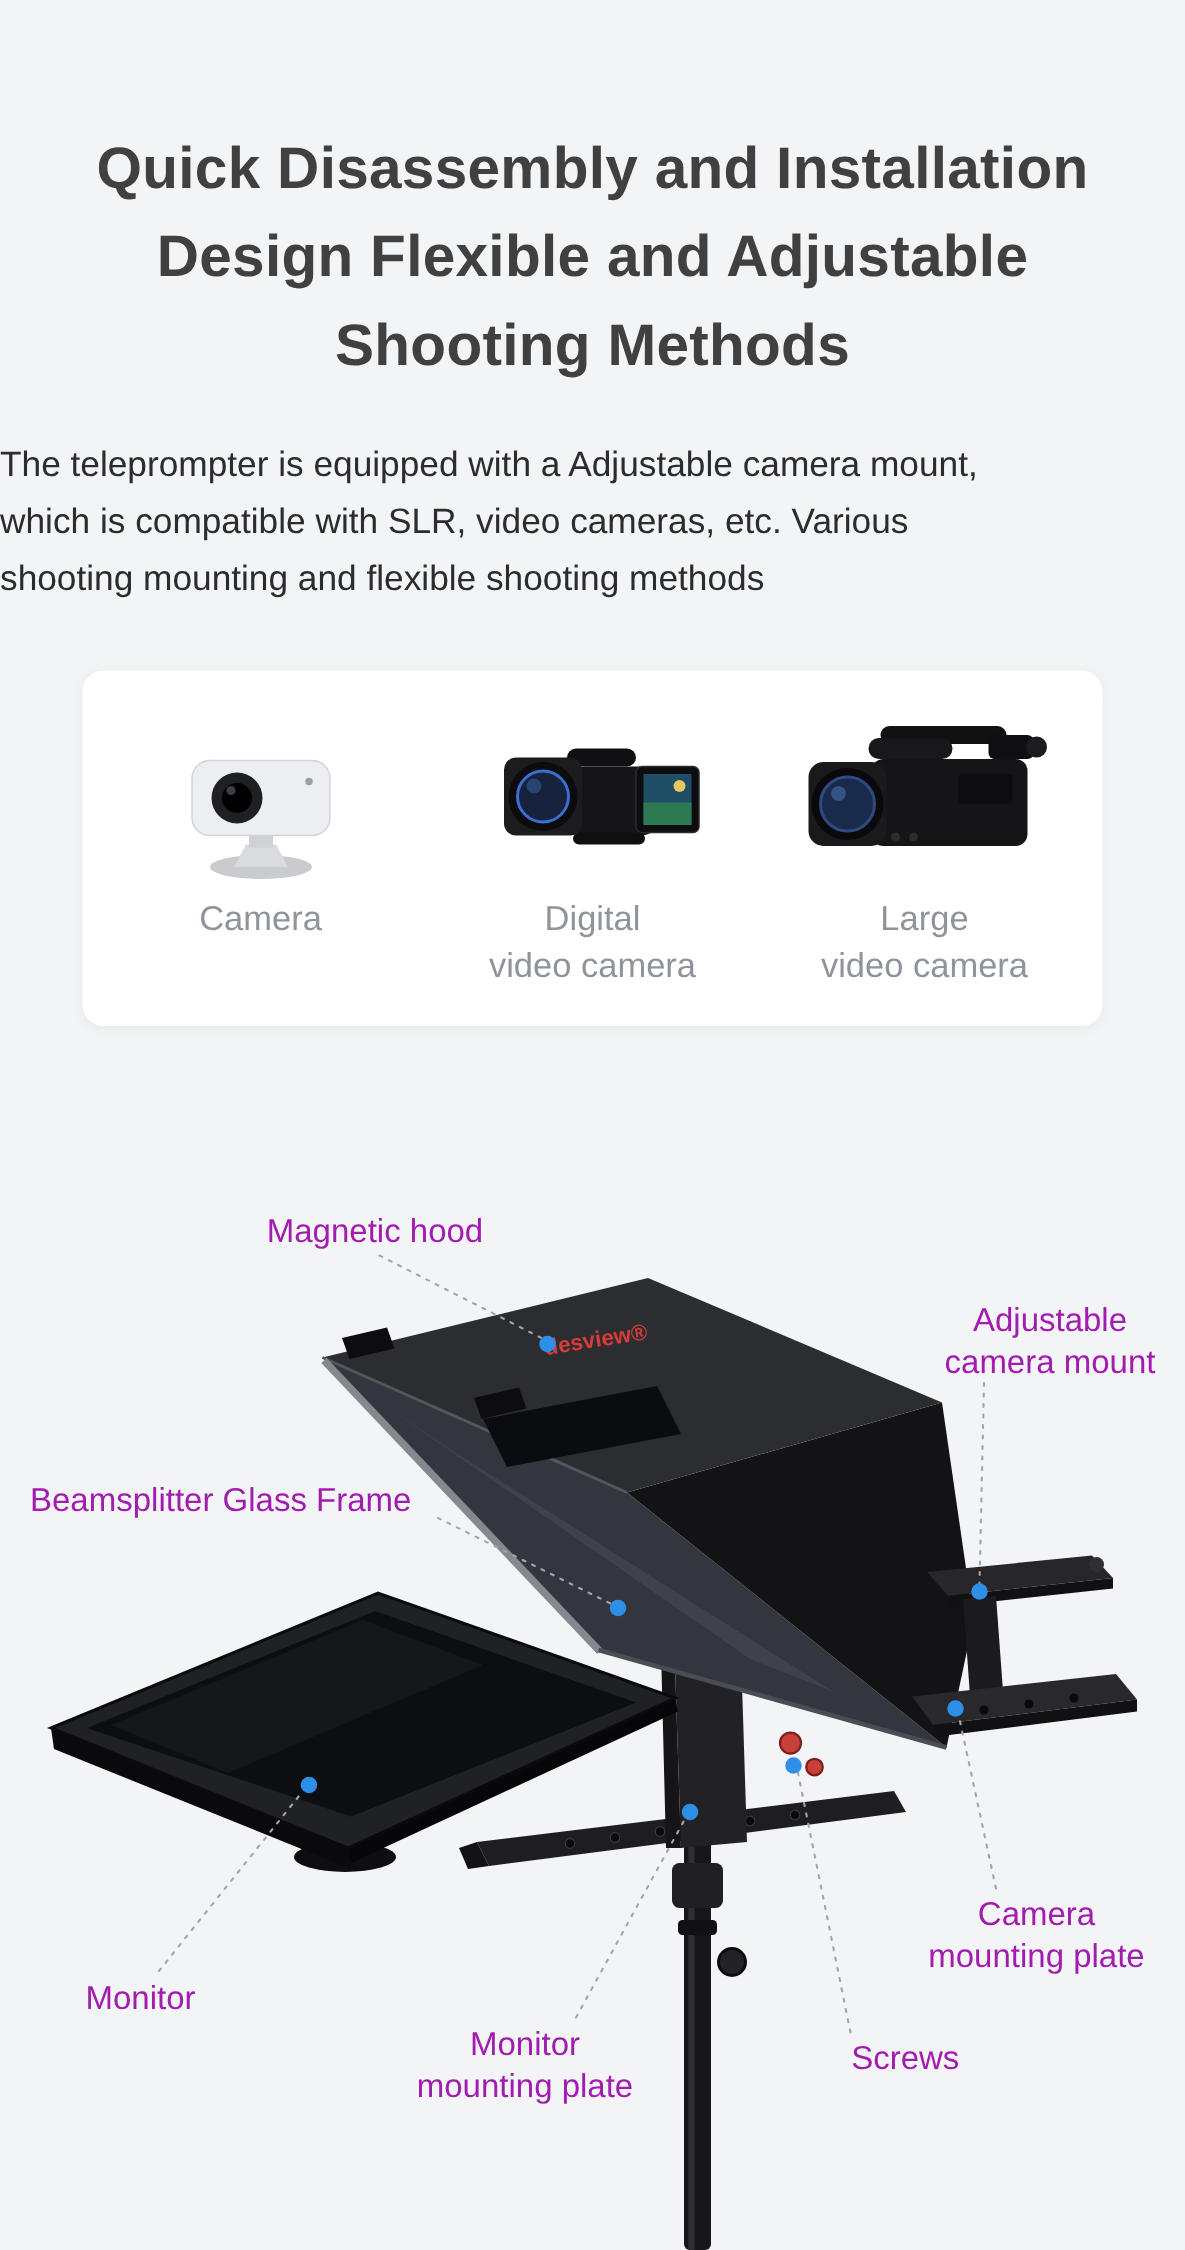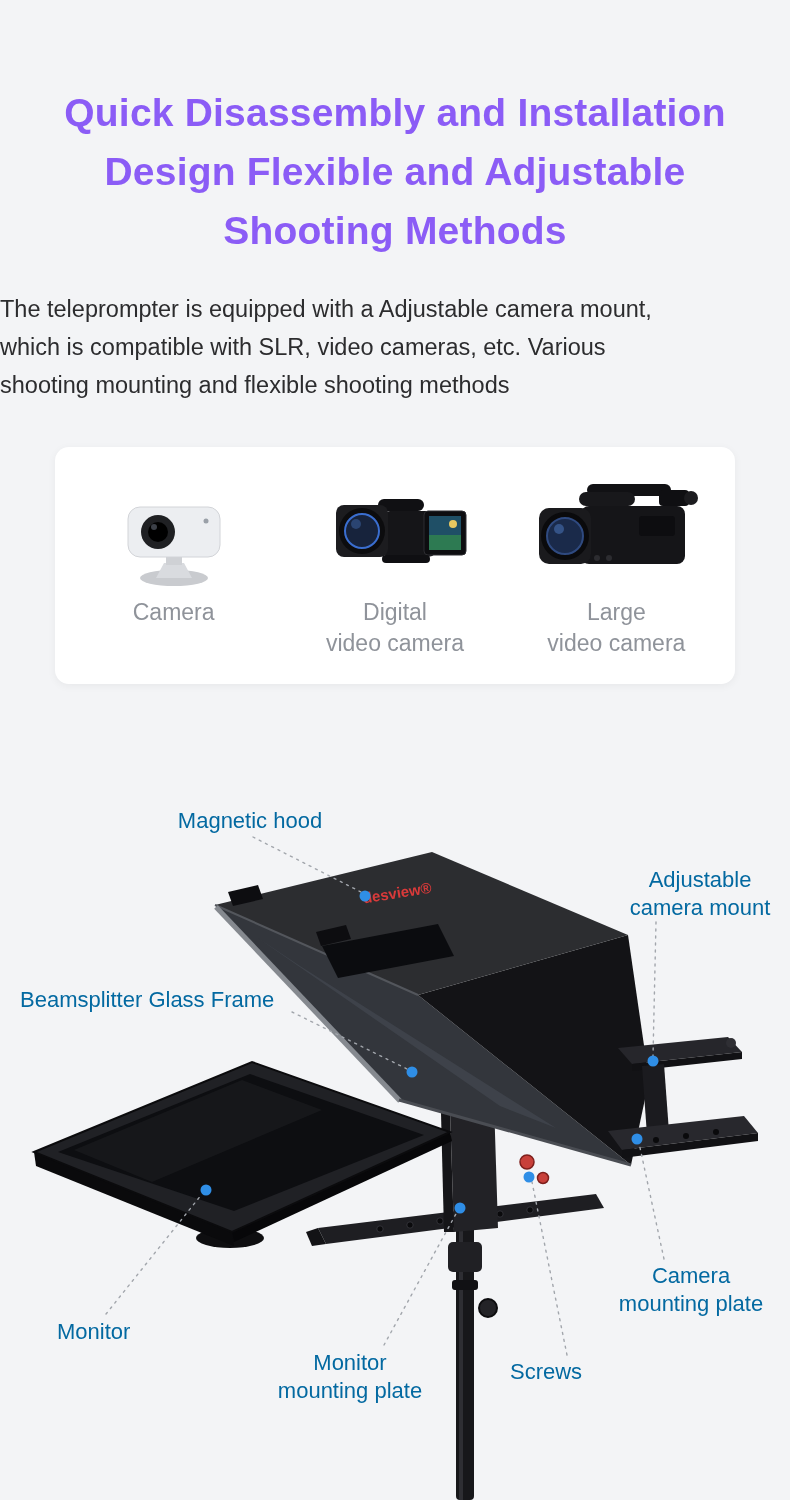--- a/index.html
+++ b/index.html
@@ -4,21 +4,21 @@
 <style>
   html,body { margin:0; padding:0; background:#e9eaec; }
   .page {
     position:relative; width:790px; height:1500px; margin:0 auto;
     background:#f3f4f6; overflow:hidden;
     font-family:"Liberation Sans", sans-serif;
   }
   .heading {
     position:absolute; top:83px; left:0; width:790px;
     text-align:center; font-size:39px; font-weight:700;
-    line-height:59px; color:#8b5cf6; letter-spacing:0.2px;
+    line-height:59px; color:#404040; letter-spacing:0.2px;
   }
   .subtext {
     position:absolute; top:290px; left:0; width:790px;
     text-align:left; font-size:23.5px; line-height:38px; color:#2c2c2e;
   }
   .camera-card {
     position:absolute; left:55px; top:447px; width:680px; height:237px;
     background:#ffffff; border-radius:14px;
     box-shadow:0 2px 8px rgba(0,0,0,0.05);
     display:flex; align-items:flex-start; padding:28px 8px 0; box-sizing:border-box;
@@ -26,28 +26,28 @@
   .camera-item { flex:1; display:flex; flex-direction:column; align-items:center; gap:10px; }
   .camera-icon { height:112px; display:flex; align-items:flex-end; justify-content:center; }
   .camera-label {
     font-size:23px; line-height:31px; color:#8f939a;
     text-align:center; white-space:pre-line;
   }
   .diagram { position:absolute; top:780px; left:0; width:790px; height:720px; }
   .illustration { position:absolute; top:0; left:0; }
   .callout {
     position:absolute; font-size:22px; line-height:28px;
-    color:#0369a1; white-space:pre-line;
+    color:#a21caf; white-space:pre-line;
   }
   #co-magnetic      { left:150px; top:27px;  width:200px; text-align:center; }
   #co-adjustable    { left:616px; top:86px;  width:168px; text-align:center; }
   #co-beamsplitter  { left:20px;  top:206px; }
   #co-monitor       { left:57px;  top:538px; }
   #co-monitor-plate { left:256px; top:569px; width:188px; text-align:center; }
-  #co-screws        { left:510px; top:578px; width:95px;  }
+  #co-screws        { left:556px; top:578px; width:95px;  text-align:center; }
   #co-camera-plate  { left:602px; top:482px; width:178px; text-align:center; }
 </style>
 </head>
 <body>
 
 <div class="page">
 
   <div class="heading">
     <div>Quick Disassembly and Installation</div>
     <div>Design Flexible and Adjustable</div>

